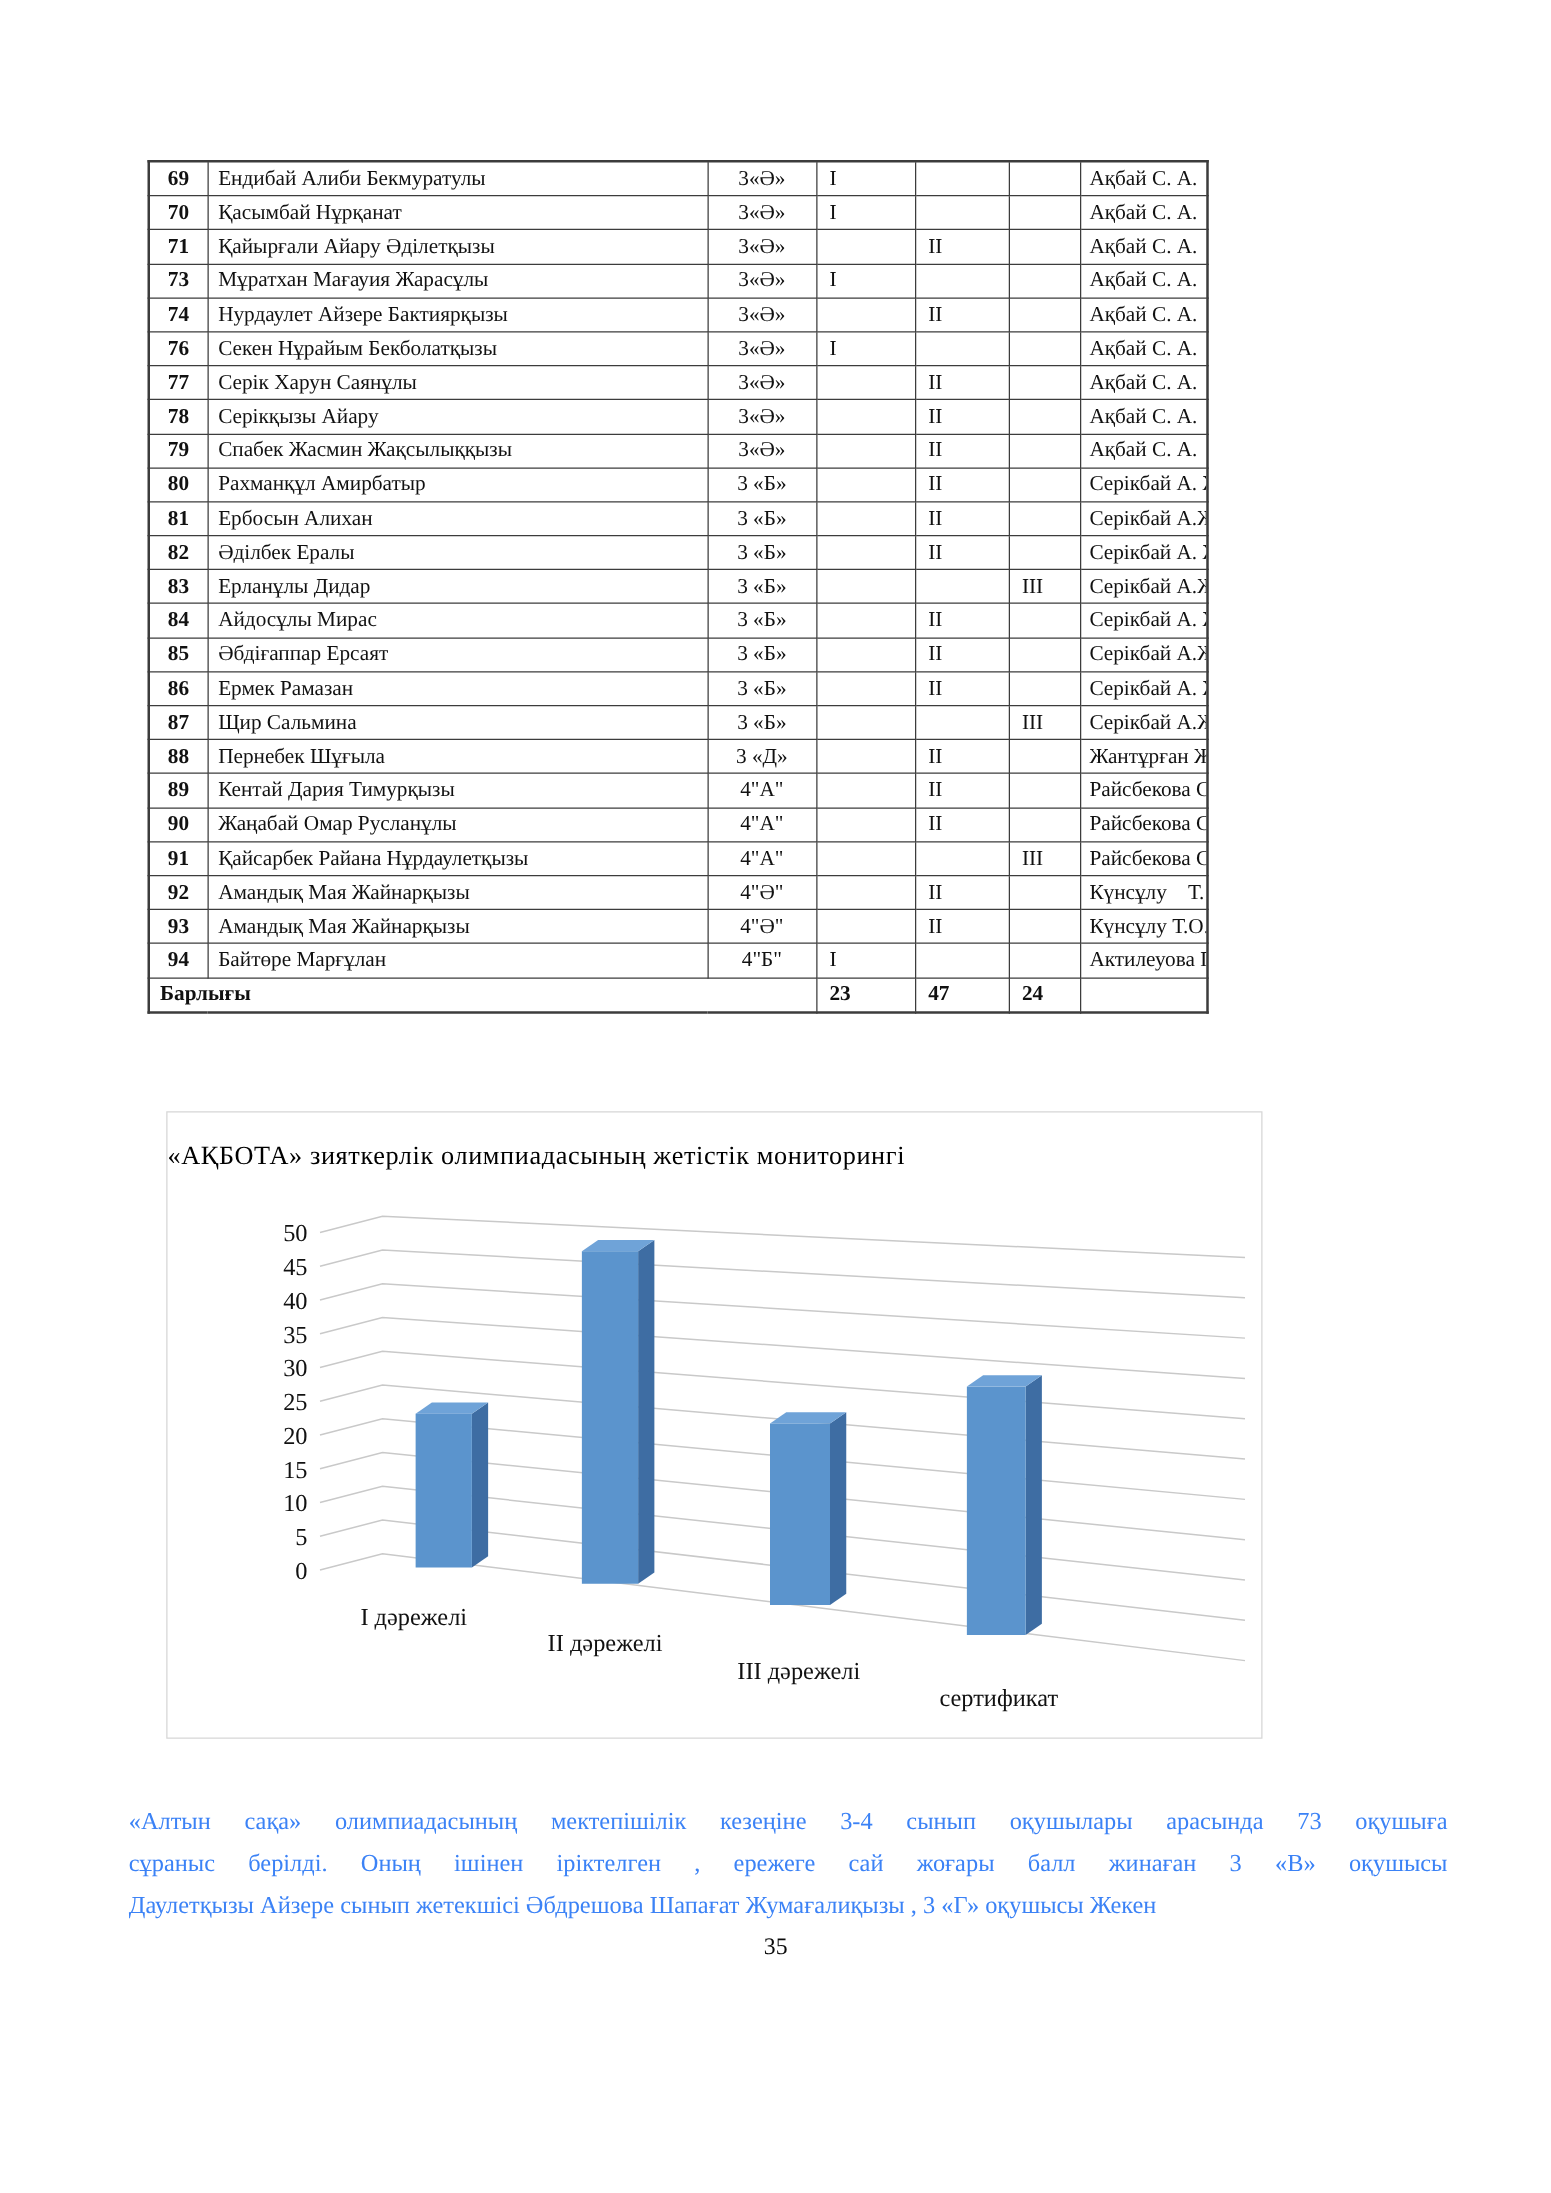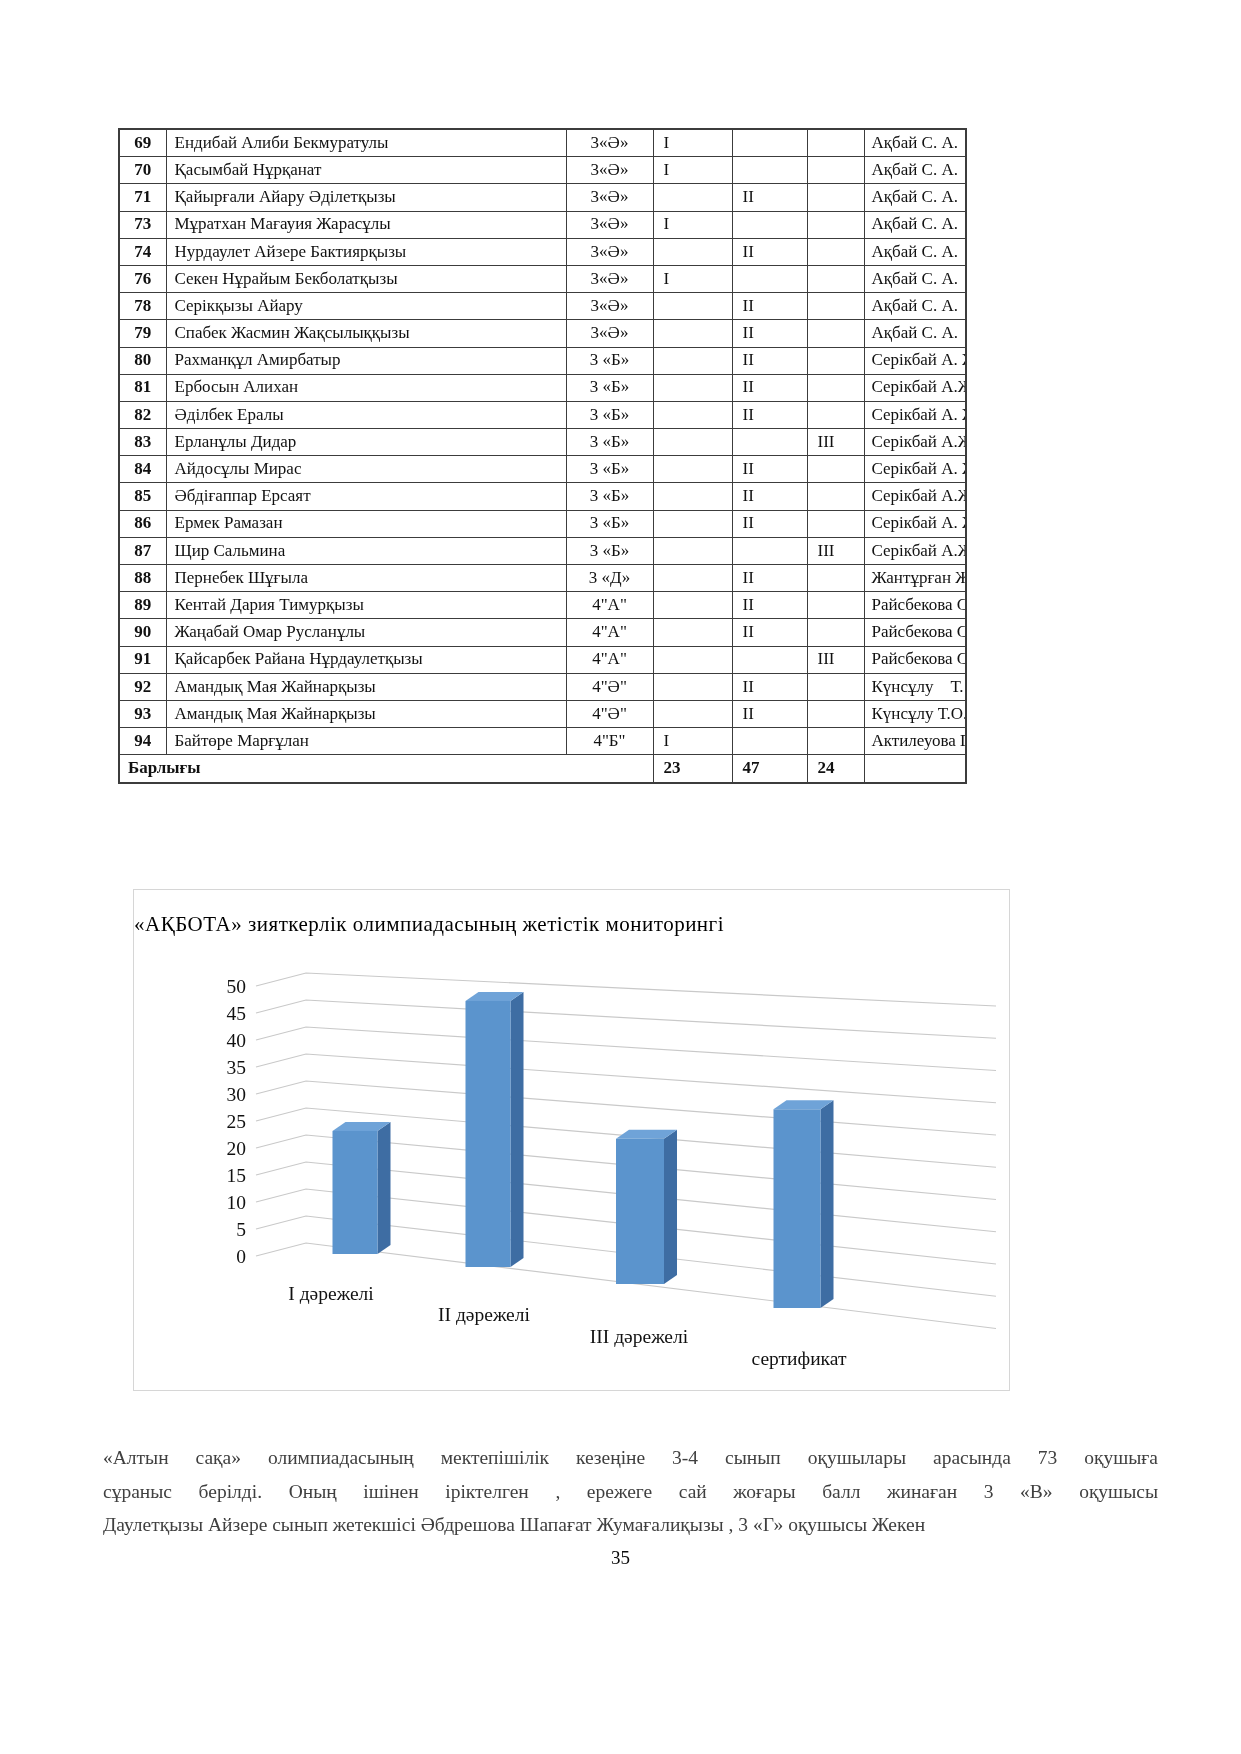--- a/index.html
+++ b/index.html
@@ -20,21 +20,21 @@
   tr.total-row td{font-weight:bold;}
   tr.total-row td.t-label{padding-left:8px;}
   
   .chart-box{position:absolute;left:133px;top:889px;width:875px;height:500px;
              border:1px solid #d6d6d6;background:#fff;}
   .chart-title{position:absolute;top:22px;left:0;width:100%;text-align:left;
                font-size:21px;color:#000;letter-spacing:.5px;}
   .chart-svg{position:absolute;left:0;top:0;}
   
   .bottom-paragraph{position:absolute;left:103px;top:1441px;width:1055px;
-                    font-size:19.5px;line-height:33.5px;color:#404040;}
+                    font-size:19.5px;line-height:33.5px;color:#3b82f6;}
   .bottom-paragraph .pline{text-align:justify;}
   .bottom-paragraph .pline.full{text-align-last:justify;}
   .page-number{position:absolute;left:0;top:1547px;width:1241px;text-align:center;
                font-size:19px;color:#0b0b0b;}
 </style>
 </head>
 <body>
 
 <div class="page">
 
@@ -93,20 +93,29 @@
           <td class="c-d">II</td>
           <td class="c-d"></td>
           <td class="c-teacher">Ақбай С. А.</td>
         </tr>
         <tr>
           <td class="c-num">76</td>
           <td class="c-name">Секен Нұрайым Бекболатқызы</td>
           <td class="c-class">3«Ә»</td>
           <td class="c-d">I</td>
           <td class="c-d"></td>
+          <td class="c-d"></td>
+          <td class="c-teacher">Ақбай С. А.</td>
+        </tr>
+        <tr>
+          <td class="c-num">77</td>
+          <td class="c-name">Серік Харун Саянұлы</td>
+          <td class="c-class">3«Ә»</td>
+          <td class="c-d"></td>
+          <td class="c-d">II</td>
           <td class="c-d"></td>
           <td class="c-teacher">Ақбай С. А.</td>
         </tr>
         <tr>
           <td class="c-num">78</td>
           <td class="c-name">Серікқызы Айару</td>
           <td class="c-class">3«Ә»</td>
           <td class="c-d"></td>
           <td class="c-d">II</td>
           <td class="c-d"></td>

